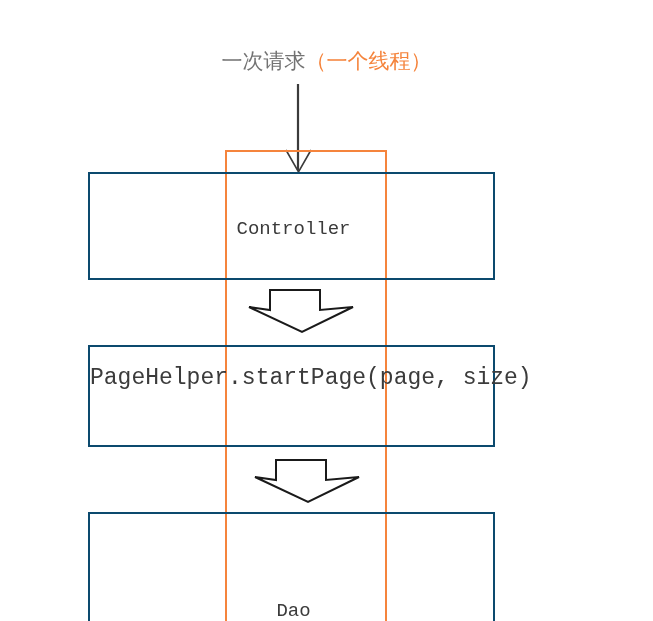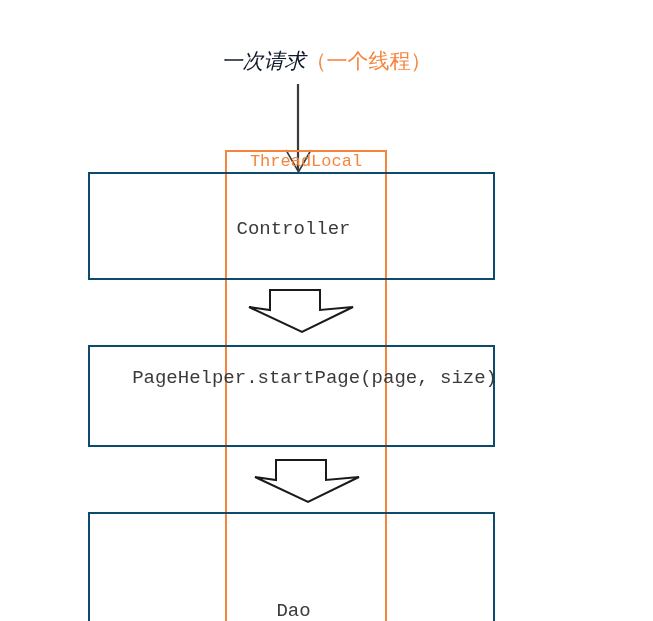--- a/index.html
+++ b/index.html
@@ -24,21 +24,21 @@
     left: 0;
     top: 46px;
     width: 653px;
     text-align: center;
     font-family: "DejaVu Sans", "Liberation Sans", sans-serif;
     font-size: 21px;
     line-height: 30px;
     white-space: nowrap;
     letter-spacing: 0px;
   }
-  #title .t-dark { color: #0f172a; font-style: italic; }
+  #title .t-dark { color: #737373; }
   #title .t-accent { color: #f5843c; margin-top: 29px; }
 
   
   #req-arrow {
     position: absolute;
     left: 270px;
     top: 84px;
     width: 60px;
     height: 92px;
   }
@@ -91,21 +91,21 @@
     white-space: nowrap;
   }
   #controller-name { top: 44px; }
   #service-call {
     position: absolute;
     left: 0;
     width: 407px;
     top: 20px;
     text-align: right;
     color: #3b3b3b;
-    font-size: 19px;
+    font-size: 23px;
     line-height: 22px;
     white-space: nowrap;
   }
   #service-name { top: 68px; }
   #dao-name { top: 86px; }
 
   
   #dao-vars {
     position: absolute;
     left: 145px;
@@ -129,21 +129,20 @@
   <div id="title">
     <span class="t-dark">一次请求</span><span class="t-accent">（一个线程）</span>
   </div>
 
   <svg id="req-arrow" viewBox="0 0 60 92" xmlns="http://www.w3.org/2000/svg">
     <line x1="28" y1="0" x2="28" y2="86" stroke="#3b3b3b" stroke-width="2.2"></line>
     <polyline points="16,66 28.5,88 41,66" fill="none" stroke="#3b3b3b" stroke-width="1.6"></polyline>
   </svg>
 
   <div id="threadlocal-band"></div>
-  <div id="threadlocal-label">ThreadLocal</div>
 
   <div class="layer-box" id="box-controller">
     <div class="layer-name" id="controller-name">Controller</div>
   </div>
 
   <svg class="block-arrow" id="block-arrow-1" viewBox="0 0 110 46" xmlns="http://www.w3.org/2000/svg">
     <path d="M 24,2 L 74,2 L 74,22 L 107,19 L 56,44 L 3,19 L 24,22 Z" fill="#ffffff" stroke="#1a1a1a" stroke-width="2" stroke-linejoin="miter"></path>
   </svg>
 
   <div class="layer-box" id="box-service">

